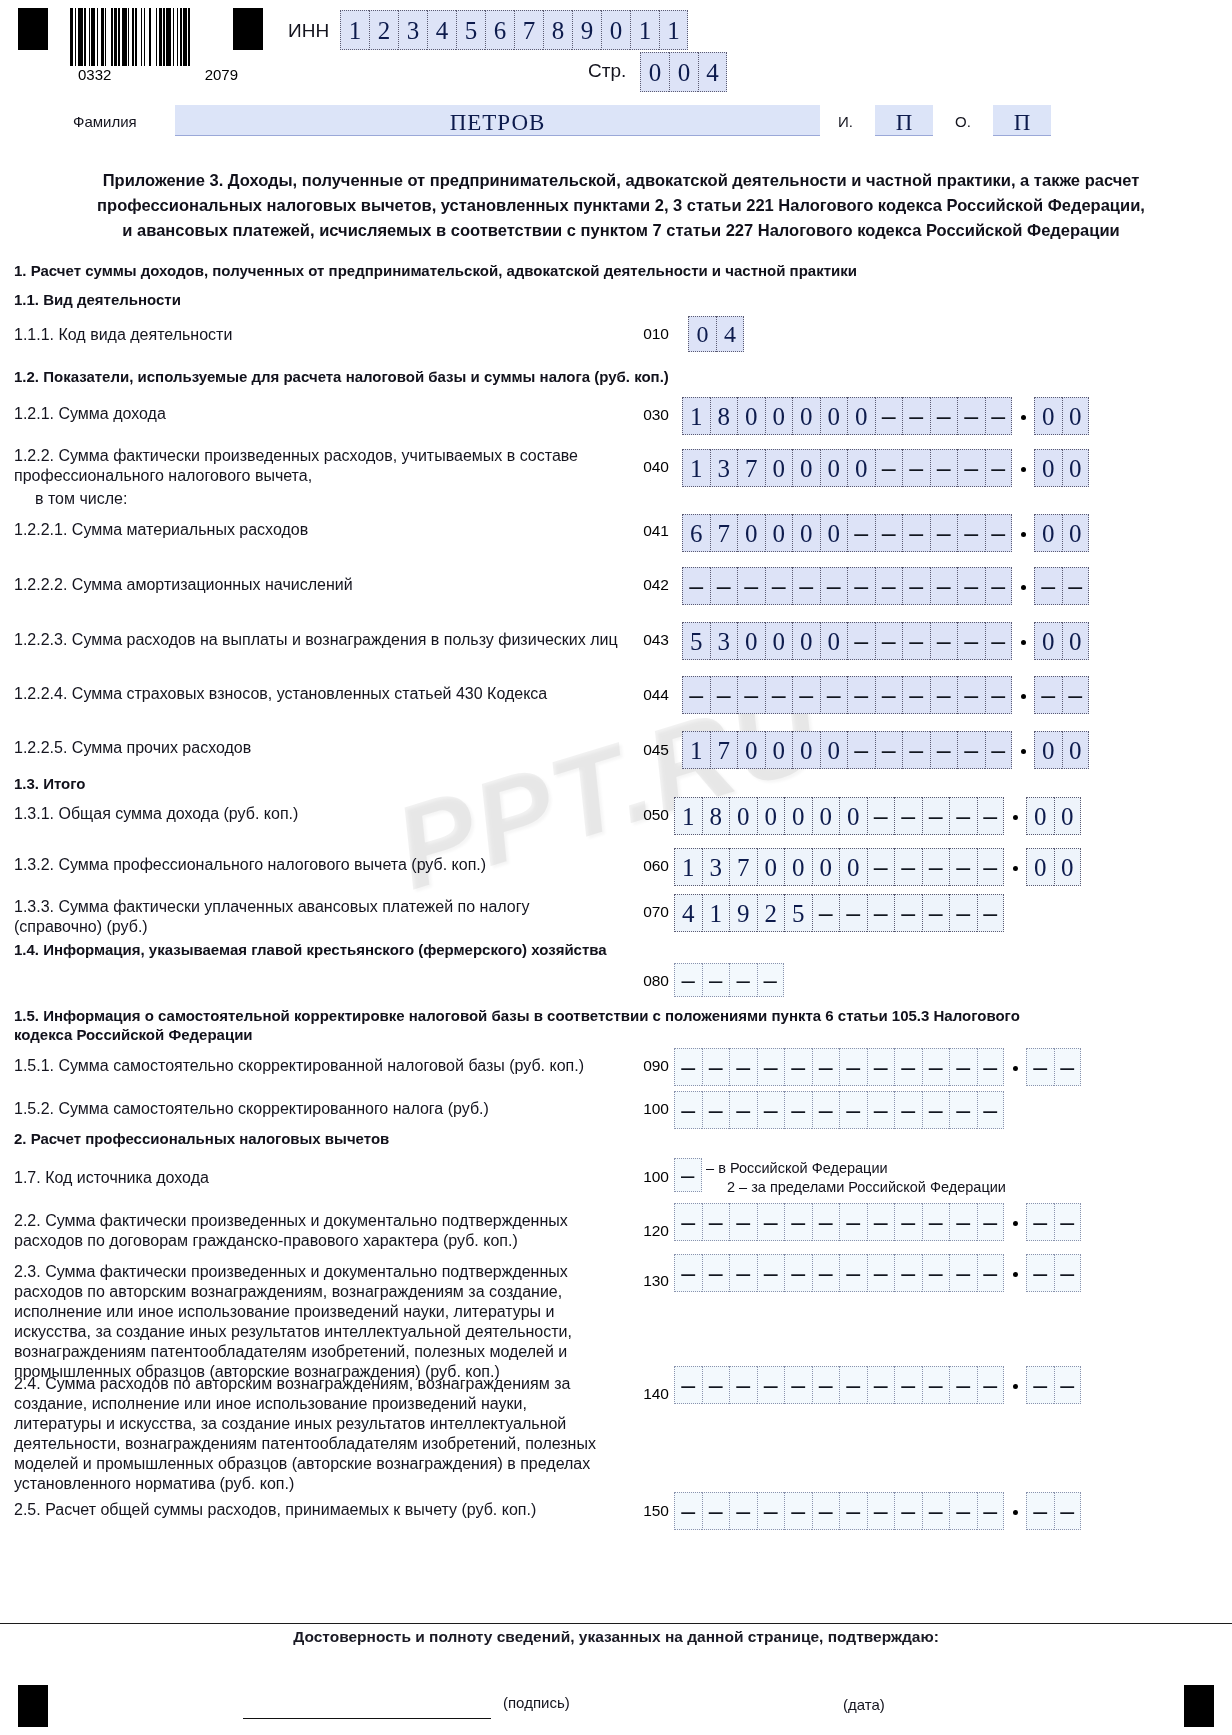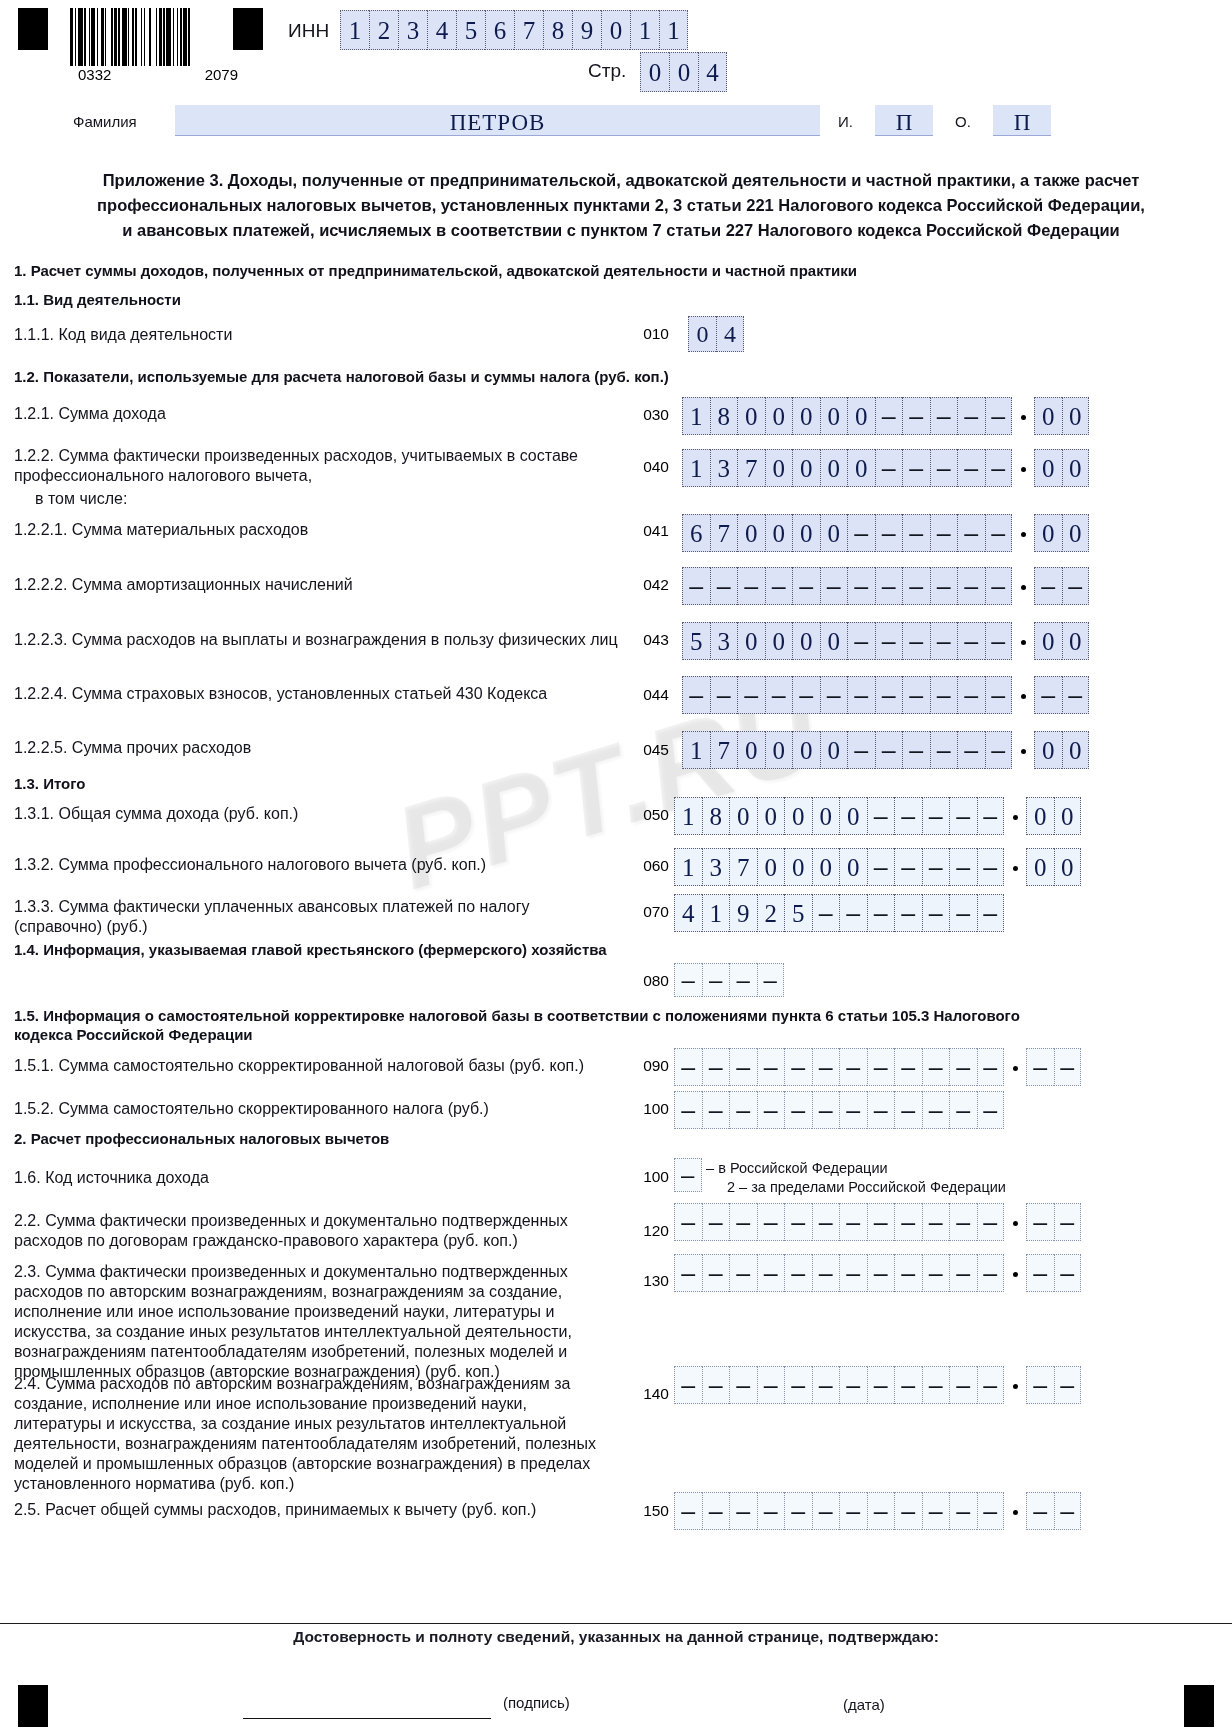--- a/index.html
+++ b/index.html
@@ -360,21 +360,21 @@
   <div class="code-num" style="left:629px;top:903px;">070</div>
 
   <div class="code-num" style="left:629px;top:972px;">080</div>
 
   <div class="row-label" style="left:14px;top:1056px;">1.5.1. Сумма самостоятельно скорректированной налоговой базы (руб. коп.)</div>
   <div class="code-num" style="left:629px;top:1057px;">090</div>
 
   <div class="row-label" style="left:14px;top:1099px;">1.5.2. Сумма самостоятельно скорректированного налога (руб.)</div>
   <div class="code-num" style="left:629px;top:1100px;">100</div>
 
-  <div class="row-label" style="left:14px;top:1168px;">1.6. Код источника дохода</div>
+  <div class="row-label" style="left:14px;top:1168px;">1.7. Код источника дохода</div>
   <div class="code-num" style="left:629px;top:1168px;">100</div>
   <div class="hint" style="left:694px;top:1159px;">1 – в Российской Федерации</div>
   <div class="hint" style="left:727px;top:1178px;">2 – за пределами Российской Федерации</div>
 
   <div class="row-label" style="left:14px;top:1211px;width:600px;">2.2. Сумма фактически произведенных и документально подтвержденных расходов по договорам гражданско-правового характера (руб. коп.)</div>
   <div class="code-num" style="left:629px;top:1222px;">120</div>
 
   <div class="row-label" style="left:14px;top:1262px;width:600px;">2.3. Сумма фактически произведенных и документально подтвержденных расходов по авторским вознаграждениям, вознаграждениям за создание, исполнение или иное использование произведений науки, литературы и искусства, за создание иных результатов интеллектуальной деятельности, вознаграждениям патентообладателям изобретений, полезных моделей и промышленных образцов (авторские вознаграждения) (руб. коп.)</div>
   <div class="code-num" style="left:629px;top:1272px;">130</div>
 

